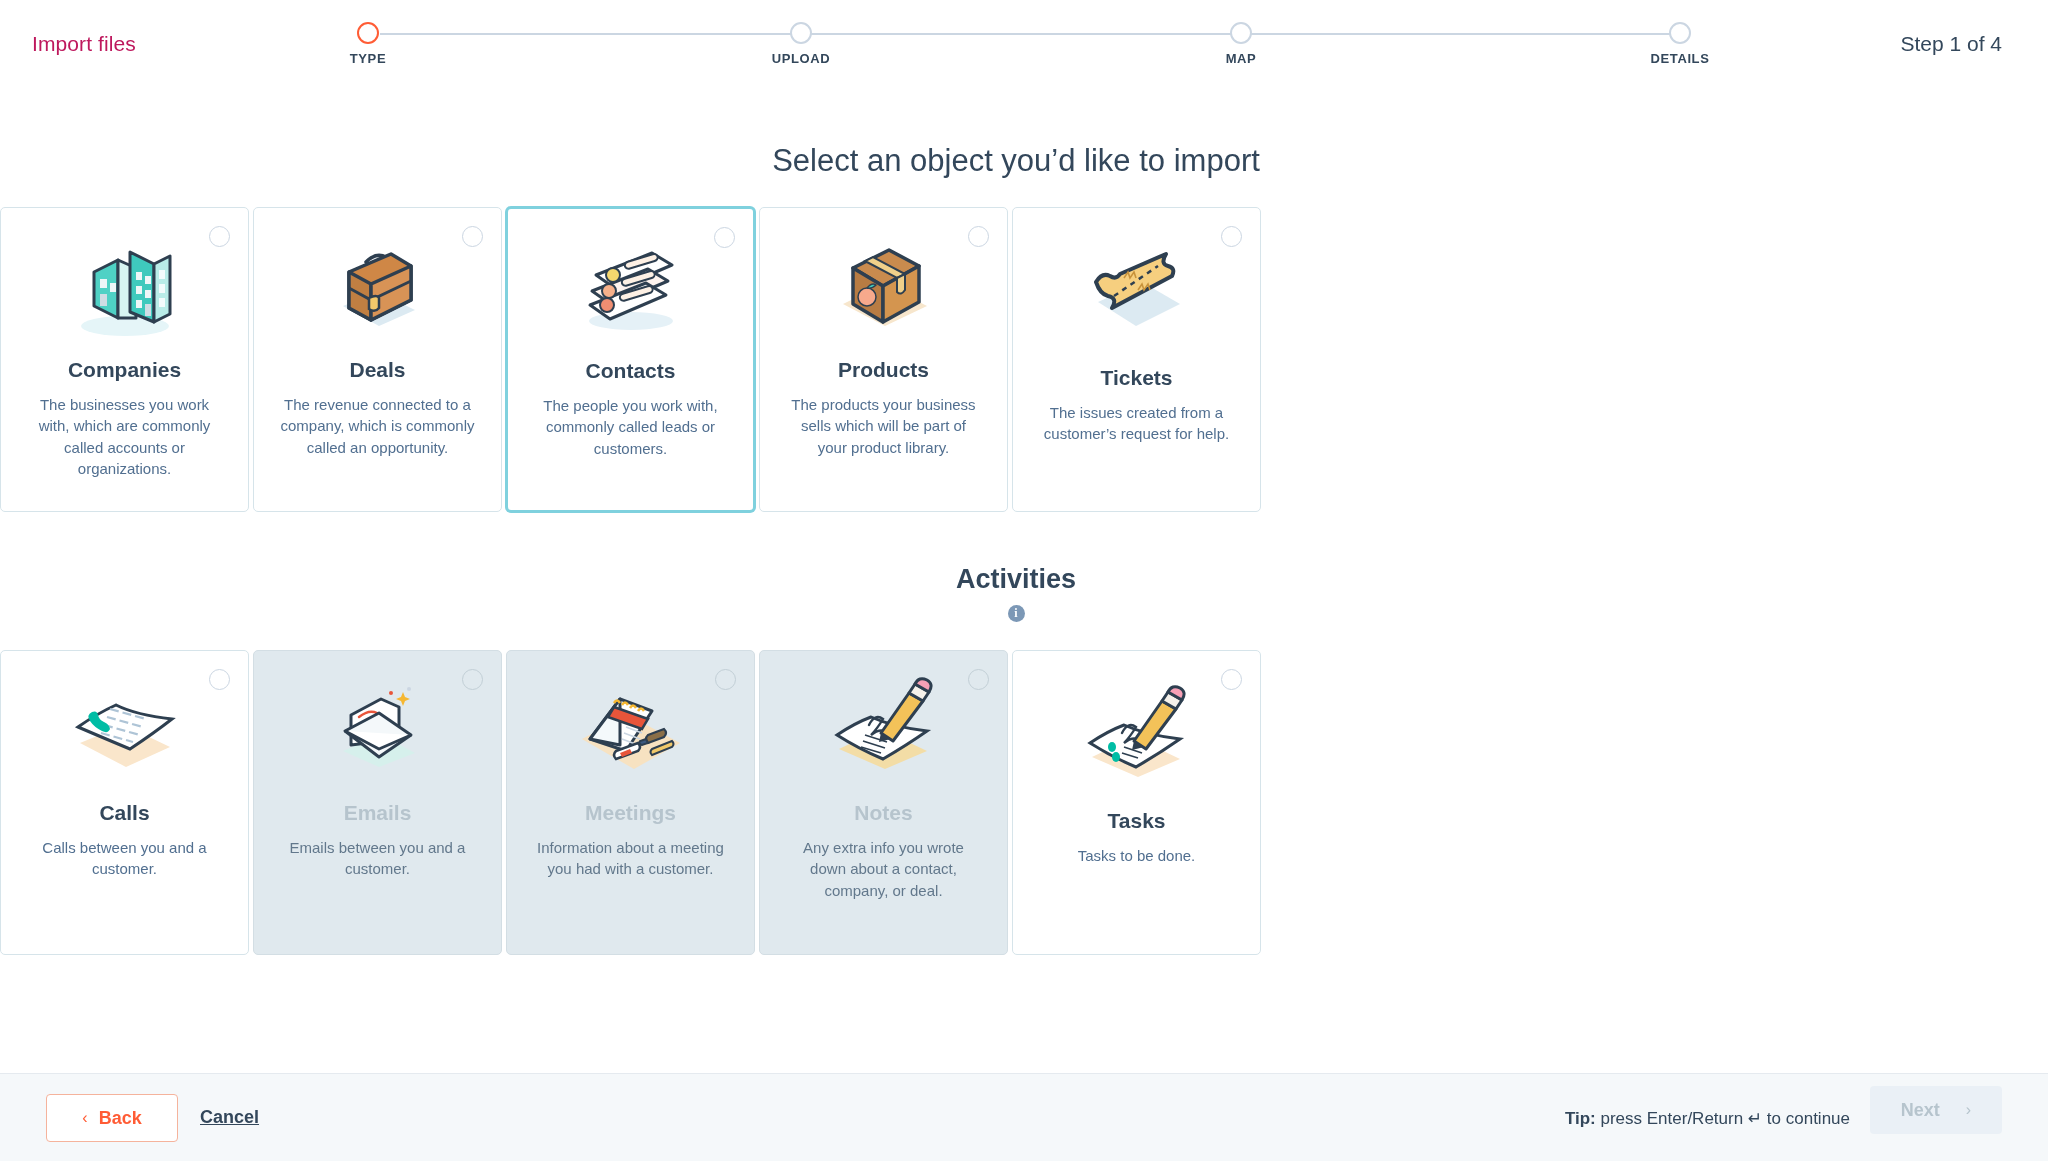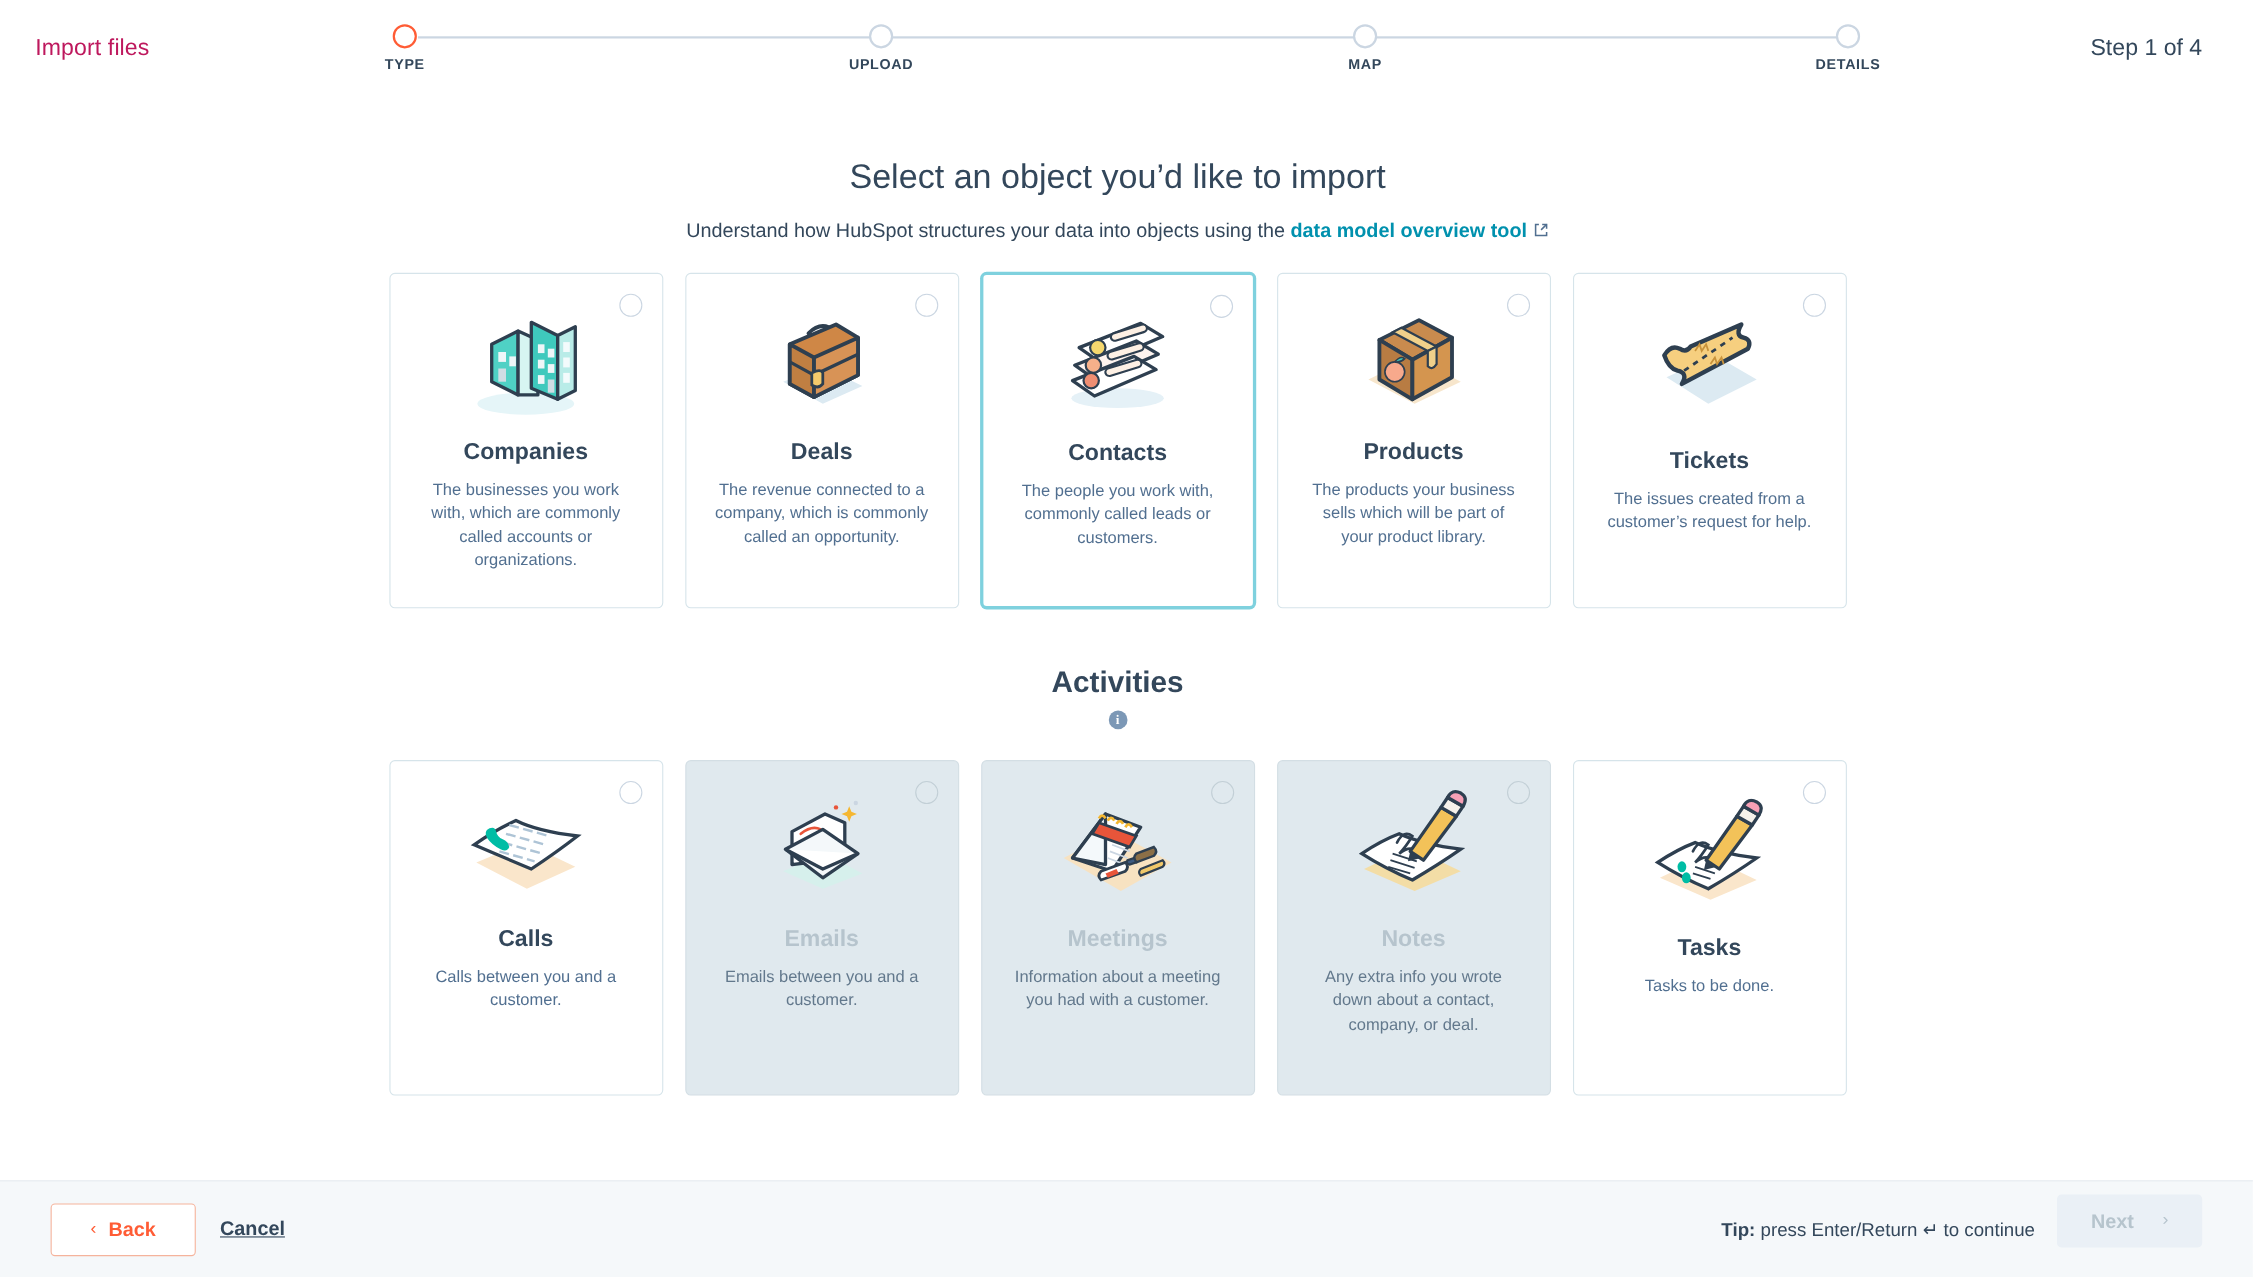--- a/index.html
+++ b/index.html
@@ -62,21 +62,21 @@
   .page-subtitle a {
     color: #0091ae; font-weight: bold; text-decoration: none;
   }
   .ext-icon {
     display: inline-block; width: 14px; height: 14px;
     margin-left: 6px; vertical-align: -1px;
   }
 
   
   .grid {
-    display: flex; justify-content: center; gap: 20px;
+    display: flex; justify-content: flex-start; gap: 4px;
     margin-top: 28px;
   }
   .card {
     position: relative;
     width: 249px; height: 305px;
     background: #ffffff;
     border: 1px solid #d6e4ea;
     border-radius: 5px;
     text-align: center;
   }
@@ -183,27 +183,20 @@
     </div>
   </div>
 
   <div class="step-counter">Step 1 of 4</div>
 </div>
 
 <div class="main">
 
   <div class="page-title">Select an object you’d like to import</div>
 
-  <div class="page-subtitle">
-    <span>Understand how HubSpot structures your data into objects using the </span><a href="#">data model overview tool</a><span class="ext-icon"><svg viewBox="0 0 14 14">
-          <path d="M5 2H2v10h10V9" fill="none" stroke="#516f90" stroke-width="1.4"></path>
-          <path d="M8 2h4v4" fill="none" stroke="#516f90" stroke-width="1.4"></path>
-          <path d="M7 7l5-5" fill="none" stroke="#516f90" stroke-width="1.4"></path>
-        </svg></span>
-  </div>
 
   <div class="grid">
 
     <div class="card">
       <div class="radio"></div>
       <div class="art">
         <svg viewBox="0 0 150 110">
           <ellipse cx="75" cy="92" rx="44" ry="10" fill="#e5f5f8"></ellipse>
           <path d="M44 38 L68 26 L68 84 L44 72 Z" fill="#4fd1c5" stroke="#2e3f50" stroke-width="3" stroke-linejoin="round"></path>
           <path d="M68 26 L86 34 L86 84 L68 84 Z" fill="#d7f5f2" stroke="#2e3f50" stroke-width="3" stroke-linejoin="round"></path>

